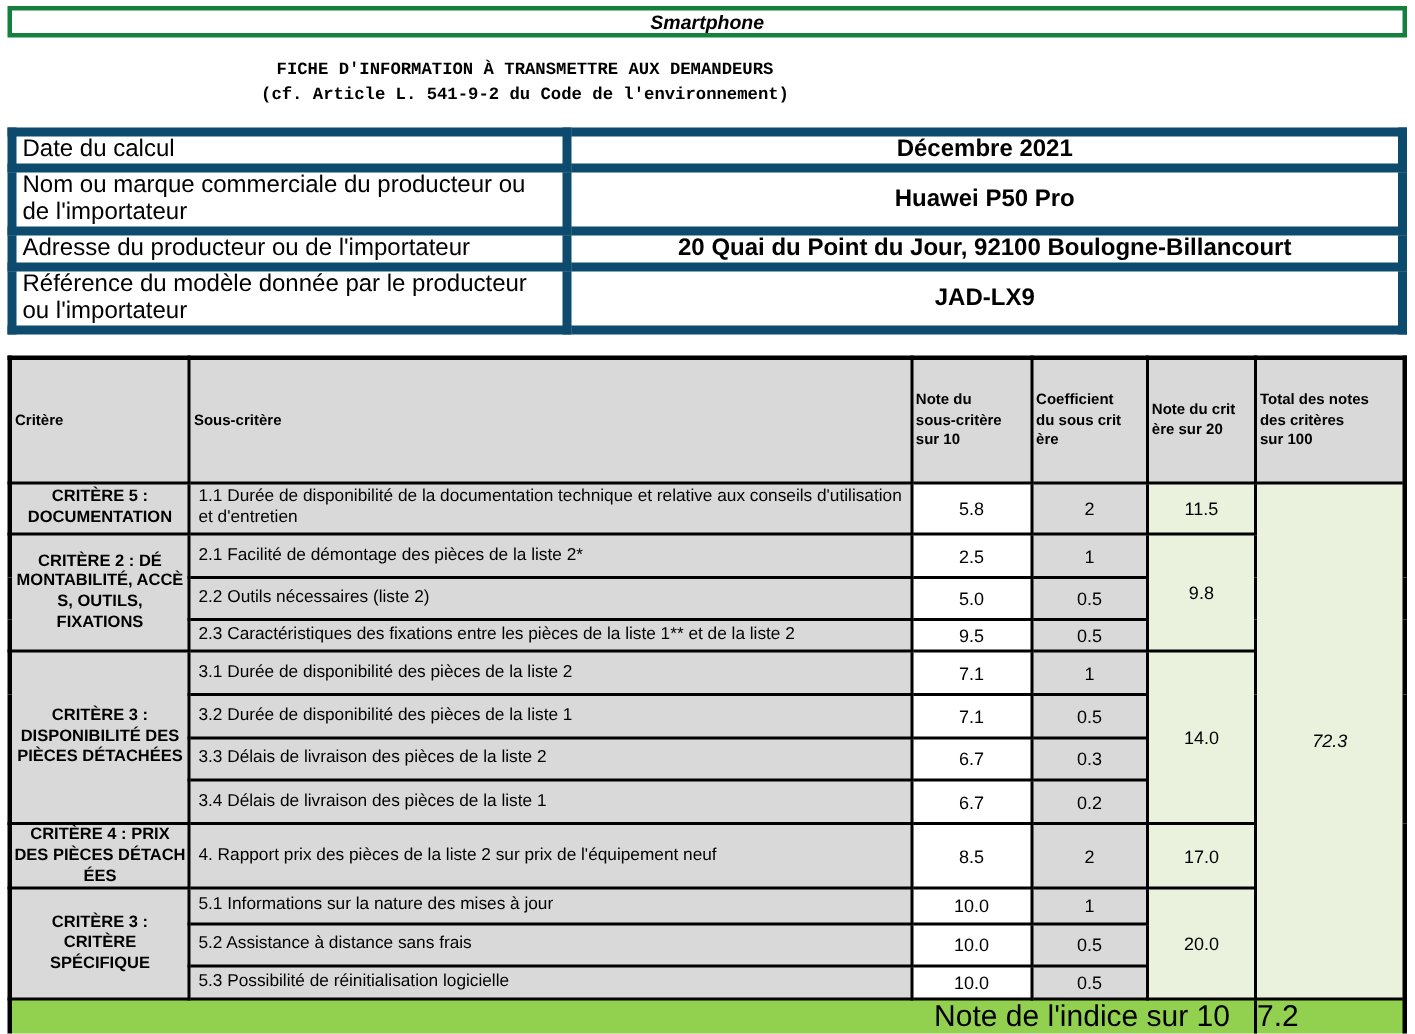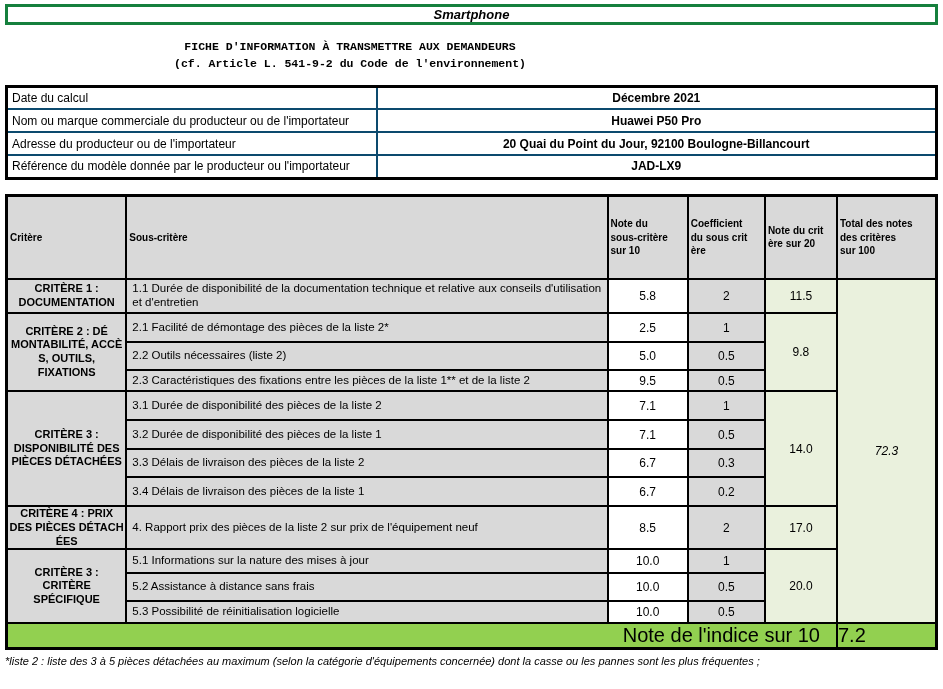--- a/index.html
+++ b/index.html
@@ -33,21 +33,21 @@
   .subtitle{
     width:690px;text-align:center;font-weight:bold;font-size:11.5px;
     margin-top:13px;line-height:1.5;font-family:Liberation Mono, monospace;
   }
 
   
   .info-table{
     border-collapse:collapse;width:933px;margin-top:12px;
     table-layout:fixed;border:3px solid #000;
   }
-  .info-table td{border:2px solid #0c4a6e;height:23px;font-size:12px;padding:0 4px;}
+  .info-table td{border:6px solid #0c4a6e;height:23px;font-size:16px;padding:0 4px;}
   .info-label{width:370px;text-align:left;}
   .info-value{text-align:center;font-weight:bold;}
 
   
   .score-table{
     border-collapse:collapse;width:933px;margin-top:14px;
     table-layout:fixed;border:3px solid #000;
   }
   .score-table th,.score-table td{border:2px solid #000;padding:0;}
   .score-table th{
@@ -140,21 +140,21 @@
         <th>Note du crit
 ère sur 20</th>
         <th>Total des notes
 des critères
 sur 100</th>
       </tr>
     </thead>
     <tbody>
 
       <tr class="r34">
-        <td class="crit">CRITÈRE 1 :
+        <td class="crit">CRITÈRE 5 :
 DOCUMENTATION</td>
         <td class="sub">1.1 Durée de disponibilité de la documentation technique et relative aux conseils d'utilisation et d'entretien</td>
         <td class="note10">5.8</td>
         <td class="coeff">2</td>
         <td class="note20">11.5</td>
         <td class="total" rowspan="12">72.3</td>
       </tr>
 
       <tr class="r29">
         <td class="crit" rowspan="3">CRITÈRE 2 : DÉ

